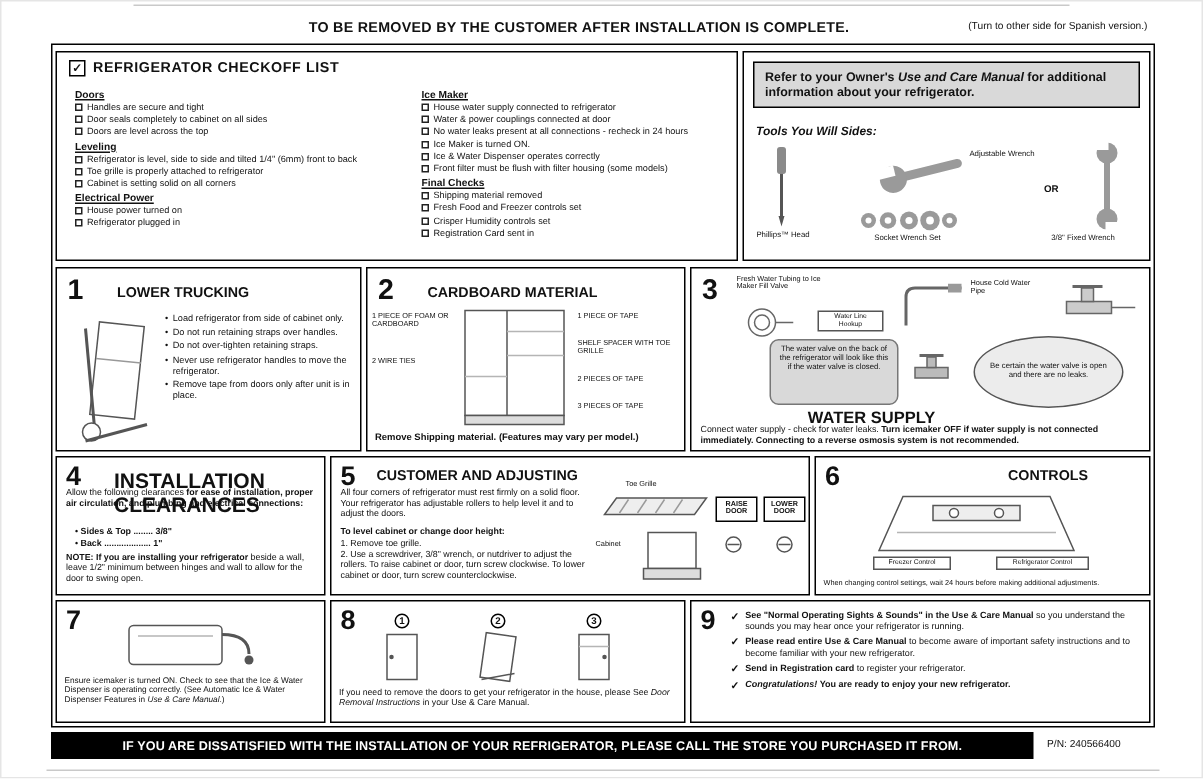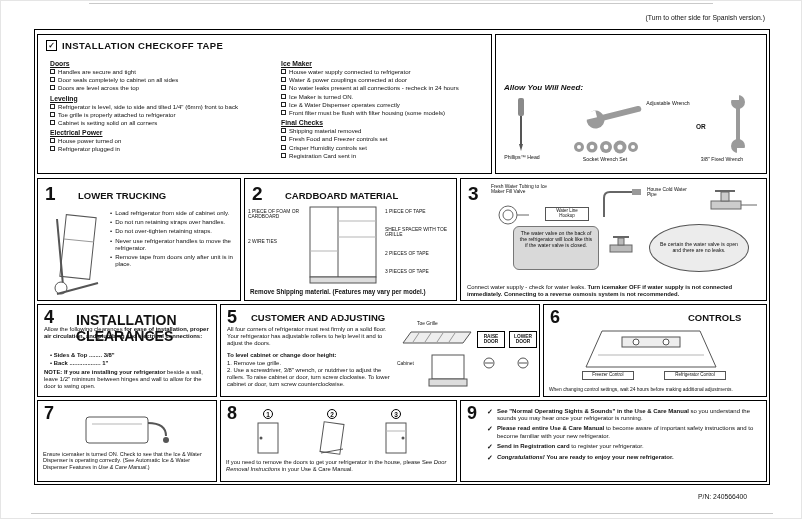--- a/index.html
+++ b/index.html
@@ -41,28 +41,29 @@
   svg { display:block; }
 </style>
 </head>
 <body>
 
 <div class="page">
 
   <div class="scanline" style="top:2px;left:88px;width:624px"></div>
   <div class="scanline" style="top:512px;left:30px;width:742px"></div>
 
+  <div class="hdr-title">TO BE REMOVED BY THE CUSTOMER AFTER INSTALLATION IS COMPLETE.</div>
   <div class="hdr-note">(Turn to other side for Spanish version.)</div>
 
   <div class="outer"></div>
 
   <div class="box" style="left:36px;top:33px;width:455px;height:140px">
     <div class="ck-head">
       <span class="ck-mark">✓</span>
-      <span class="ck-title">INSTALLATION CHECKOFF TAPE</span>
+      <span class="ck-title">REFRIGERATOR CHECKOFF LIST</span>
     </div>
     <div class="col" style="left:12px;top:22px;width:216px">
       <div class="gh">Doors</div>
       <div class="ci">
           <span class="cbx"></span>
           <span>Handles are secure and tight</span>
         </div>
       <div class="ci">
           <span class="cbx"></span>
           <span>Door seals completely to cabinet on all sides</span>
@@ -134,22 +135,25 @@
           <span>Crisper Humidity controls set</span>
         </div>
       <div class="ci">
           <span class="cbx"></span>
           <span>Registration Card sent in</span>
         </div>
     </div>
   </div>
 
   <div class="box" style="left:494px;top:33px;width:272px;height:140px">
+    <div class="refbox">
+      <span class="b">Refer to your Owner's </span><span class="bi">Use and Care Manual</span><span class="b"> for additional information about your refrigerator.</span>
+    </div>
     <div class="tools">
-      <div class="abs bi" style="left:8px;top:0;font-size:8px">Allow You Will Need:</div>
+      <div class="abs bi" style="left:8px;top:0;font-size:8px">Tools You Will Sides:</div>
       <svg class="abs" style="left:18px;top:13px" width="14" height="56" viewBox="0 0 14 56">
         <rect x="4" y="2" width="6" height="18" rx="2" fill="#8a8a8a"></rect>
           <rect x="6" y="20" width="2" height="28" fill="#555"></rect>
           <path d="M5 48 L9 48 L7 55 Z" fill="#555"></path>
       </svg>
       <div class="tool-label" style="left:0px;top:72px;width:52px">Phillips™ Head</div>
       <svg class="abs" style="left:76px;top:56px" width="66" height="16" viewBox="0 0 66 16">
         <circle cx="7" cy="8" r="5" fill="#9a9a9a"></circle>
           <circle cx="7" cy="8" r="2" fill="#fff"></circle>
         <circle cx="20" cy="8" r="5.5" fill="#9a9a9a"></circle>
@@ -256,20 +260,21 @@
         <line x1="8" y1="4" x2="28" y2="4" stroke="#666" stroke-width="2"></line>
         <line x1="34" y1="18" x2="50" y2="18" stroke="#666"></line>
     </svg>
     <div class="graynote" style="left:52px;top:47px;width:86px;height:44px">The water valve on the back of the refrigerator will look like this if the water valve is closed.</div>
     <svg class="abs" style="left:146px;top:55px" width="28" height="26" viewBox="0 0 28 26">
       <rect x="3" y="11" width="22" height="7" fill="#bbb" stroke="#666"></rect>
         <rect x="11" y="4" width="6" height="7" fill="#bbb" stroke="#666"></rect>
         <line x1="6" y1="3" x2="22" y2="3" stroke="#666" stroke-width="2"></line>
     </svg>
     <div class="ovalnote" style="left:188px;top:45px;width:100px;height:48px">Be certain the water valve is open and there are no leaks.</div>
+    <div class="abs b" style="left:40px;top:94px;width:160px;text-align:center;font-size:11px">WATER SUPPLY</div>
     <div class="body-sm" style="left:6px;top:105px;width:294px">
       <span>Connect water supply - check for water leaks. </span><span class="b">Turn icemaker OFF if water supply is not connected immediately. Connecting to a reverse osmosis system is not recommended.</span>
     </div>
   </div>
 
   <div class="box" style="left:36px;top:303px;width:180px;height:93px">
     <div class="n" style="left:6px;top:3px;font-size:18px">4</div>
     <div class="st" style="left:38px;top:7px;font-size:14px">INSTALLATION CLEARANCES</div>
     <div class="body-sm" style="left:6px;top:21px;width:168px">
       <span>Allow the following clearances </span><span class="b">for ease of installation, proper air circulation, and plumbing and electrical connections:</span>
@@ -308,21 +313,21 @@
         <line x1="2" y1="6" x2="10" y2="6" stroke="#555"></line>
     </svg>
     <svg class="abs" style="left:296px;top:52px" width="12" height="12" viewBox="0 0 12 12">
       <circle cx="6" cy="6" r="5" fill="#fff" stroke="#555"></circle>
         <line x1="2" y1="6" x2="10" y2="6" stroke="#555"></line>
     </svg>
   </div>
 
   <div class="box" style="left:542px;top:303px;width:224px;height:93px">
     <div class="n" style="left:6px;top:3px;font-size:18px">6</div>
-    <div class="st" style="left:144px;top:7px">CONTROLS</div>
+    <div class="st" style="left:128px;top:7px">CONTROLS</div>
     <svg class="abs" style="left:32px;top:20px" width="150" height="46" viewBox="0 0 150 46">
       <polygon points="10,42 26,6 124,6 140,42" fill="#fff" stroke="#555"></polygon>
       <rect x="46" y="12" width="58" height="10" fill="#eee" stroke="#555"></rect>
       <line x1="22" y1="30" x2="128" y2="30" stroke="#b5b5b5"></line>
       <circle cx="60" cy="17" r="3" fill="#fff" stroke="#555"></circle>
         <circle cx="90" cy="17" r="3" fill="#fff" stroke="#555"></circle>
     </svg>
     <div class="ctrl-label" style="left:38px;top:66px;width:52px">Freezer Control</div>
     <div class="ctrl-label" style="left:120px;top:66px;width:62px">Refrigerator Control</div>
     <div class="abs" style="left:5px;top:82px;width:214px;font-size:4.9px;line-height:1.1">When changing control settings, wait 24 hours before making additional adjustments.</div>
@@ -387,15 +392,16 @@
         <span class="chk-glyph">✓</span>
         <span><span class="b">Send in Registration card</span><span> to register your refrigerator.</span></span>
       </div>
       <div class="chk-row">
         <span class="chk-glyph">✓</span>
         <span><span class="bi">Congratulations!</span><span class="b"> You are ready to enjoy your new refrigerator.</span></span>
       </div>
     </div>
   </div>
 
+  <div class="bar">IF YOU ARE DISSATISFIED WITH THE INSTALLATION OF YOUR REFRIGERATOR, PLEASE CALL THE STORE YOU PURCHASED IT FROM.</div>
   <div class="pn">P/N: 240566400</div>
 
 </div>
 
 </body></html>

